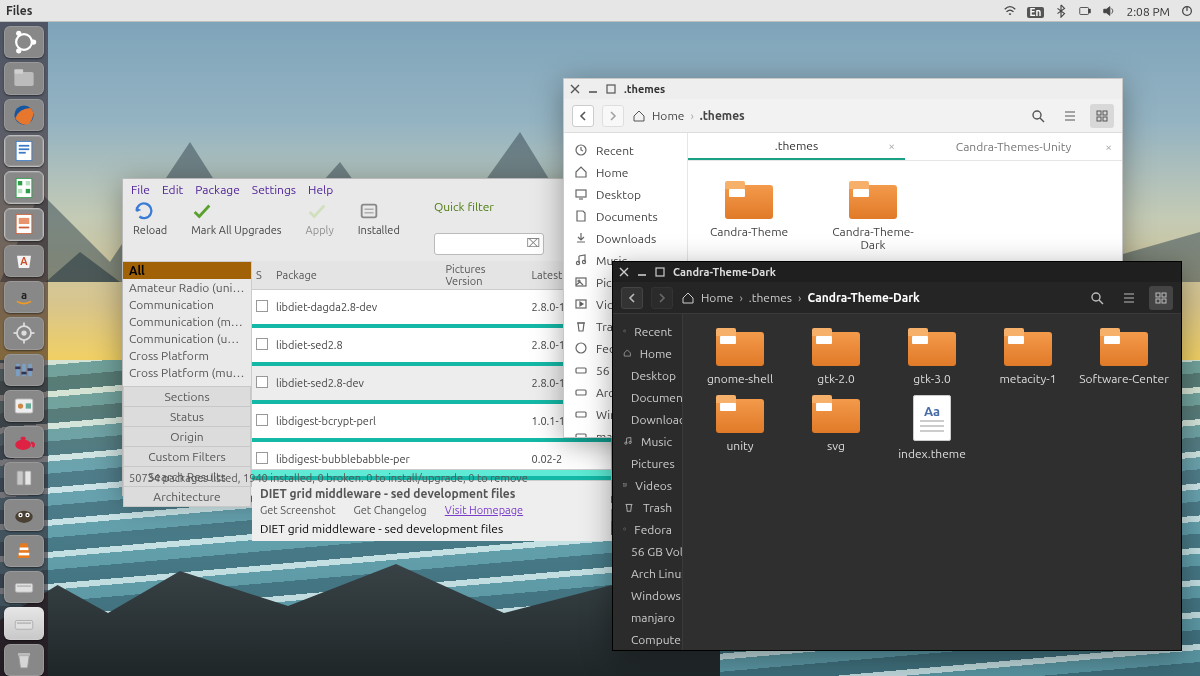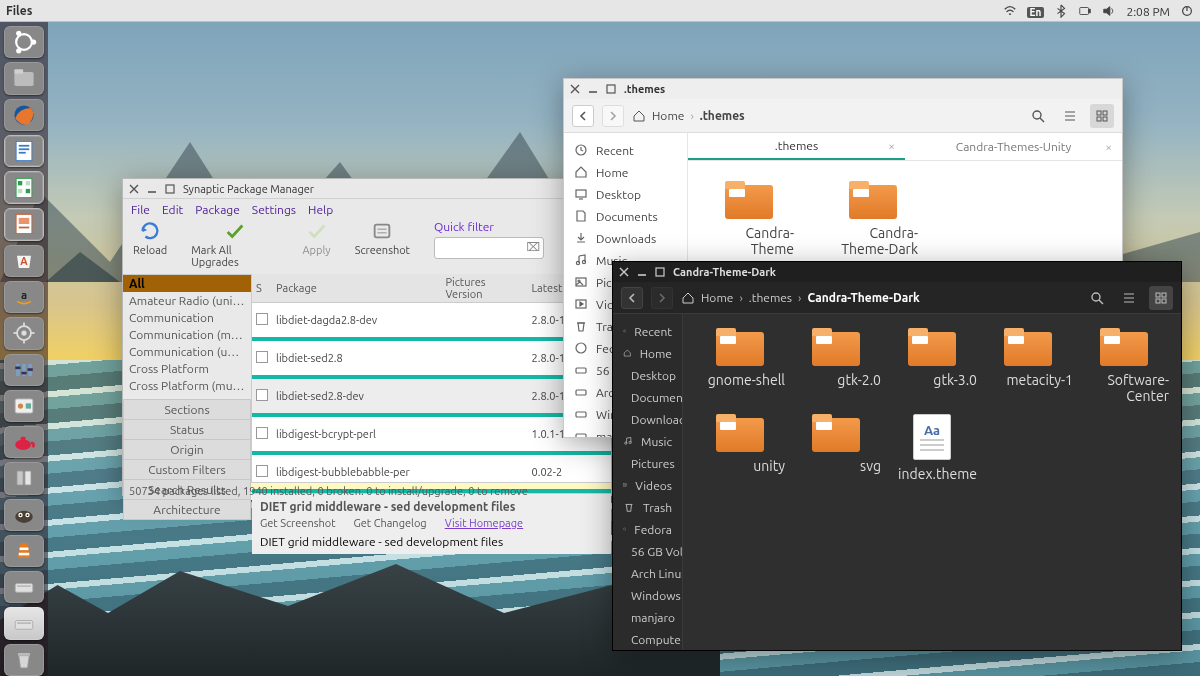--- a/index.html
+++ b/index.html
@@ -57,45 +57,45 @@
   .winbar{height:20px;display:flex;align-items:center;gap:8px;padding:0 6px;font-size:11px}
   .wbtn{width:10px;height:10px;display:inline-flex;align-items:center;justify-content:center;color:#555}
   .wbtn svg{width:10px;height:10px}
 
   
   .synaptic{left:122px;top:178px;width:490px;height:318px;background:#e9e9e9;border:1px solid #b8b8b8;z-index:30}
   .synaptic .winbar{background:#e9e9e9;border-bottom:1px solid #d0d0d0;color:#333}
   .synaptic .menus{display:flex;gap:12px;padding:4px 8px;color:#4c1d95}
   .synaptic .menus span{cursor:default}
   .synaptic .toolbar{display:flex;align-items:flex-start;gap:24px;padding:0 10px 6px}
-  .synaptic .tbtn{display:flex;flex-direction:column;align-items:center;gap:2px;color:#444;font-size:11px}
+  .synaptic .tbtn{display:flex;flex-direction:column;align-items:flex-start;gap:2px;color:#444;font-size:11px}
   .synaptic .tbtn .ico{width:22px;height:22px}
   .synaptic .qf{margin-left:auto}
-  .synaptic .qf label{display:block;color:#6d28d9;margin-bottom:4px}
+  .synaptic .qf label{display:block;color:#4d7c0f;margin-bottom:20px}
   .synaptic .qf .field{position:relative;width:110px}
   .synaptic .qf input{width:100%;height:22px;border:1px solid #bbb;border-radius:3px;background:#fff;padding:0 20px 0 4px;font-size:11px}
   .synaptic .qf .clear{position:absolute;right:4px;top:3px;font-size:12px;color:#888}
   .synaptic .sbtn{display:flex;flex-direction:column;align-items:center;color:#444;font-size:11px}
   .synaptic .body{display:flex;height:calc(100% - 20px - 24px - 46px - 18px)}
   .synaptic .cats{width:128px;background:#e9e9e9;border-top:1px solid #ccc}
   .synaptic .cats .hdr{background:#a16207;padding:2px 6px;font-weight:bold}
   .synaptic .cats .item{padding:2px 6px;color:#555;white-space:nowrap;overflow:hidden;text-overflow:ellipsis}
   .synaptic .cats .tabs{margin-top:6px}
   .synaptic .cats .tab{background:#dcdcdc;text-align:center;padding:3px 0;border:1px solid #c8c8c8;margin-top:-1px;color:#555}
   .synaptic .pkgs{flex:1;background:#fff;border-left:1px solid #ccc;display:flex;flex-direction:column}
   .synaptic table{width:100%;border-collapse:collapse;font-size:11px}
   .synaptic thead th{background:#e4e4e4;text-align:left;padding:2px 4px;border-bottom:1px solid #ccc;color:#555;font-weight:normal}
   .synaptic tbody td{padding:10px 4px;border-bottom:4px solid #14b8a6;color:#444;white-space:nowrap}
   .synaptic tbody tr.sel td{background:#ededed}
   .synaptic .chk{width:12px;height:12px;border:1px solid #999;background:#fff;display:inline-block}
   .synaptic .detail{background:#eee;border-top:1px solid #ccc;padding:6px 8px}
   .synaptic .detail h4{font-size:12px;color:#555;margin-bottom:4px}
   .synaptic .detail .links{display:flex;gap:18px;font-size:11px;color:#555;margin-bottom:6px}
   .synaptic .detail .links .home{color:#7a3dc8;text-decoration:underline}
-  .synaptic .status{height:18px;background:#fef9c3;border-top:1px solid #ccc;padding:2px 6px;color:#555;font-size:11px}
+  .synaptic .status{height:18px;background:#5eead4;border-top:1px solid #ccc;padding:2px 6px;color:#555;font-size:11px}
 
   
   .files-light{left:563px;top:78px;width:560px;height:360px;background:#fff;border:1px solid #c8c8c8;z-index:35}
   .files-light .winbar{background:#eee;color:#333}
   .files-light .toolbar{height:34px;background:#f2f2f2;border-bottom:1px solid #ddd;display:flex;align-items:center;padding:0 8px;gap:8px}
   .navbtn{width:22px;height:22px;border:1px solid #ccc;border-radius:3px;background:#fff;display:flex;align-items:center;justify-content:center}
   .navbtn svg{width:12px;height:12px;stroke:#555}
   .crumbs{display:flex;align-items:center;gap:6px;color:#444}
   .crumbs .sep{color:#aaa}
   .crumbs .cur{font-weight:bold}
@@ -109,21 +109,21 @@
   .sb-item{display:flex;align-items:flex-end;gap:8px;padding:4px 10px;color:#444;font-size:12px;white-space:nowrap}
   .sidebar.dark .sb-item{color:#ccc}
   .sb-item svg{width:14px;height:14px;stroke:#666;fill:none}
   .sidebar.dark .sb-item svg{stroke:#aaa}
   .sb-item .eject{margin-left:auto}
   .tabs-row{display:flex;height:28px;border-bottom:1px solid #e6e6e6}
   .tabs-row .tab{flex:1;display:flex;align-items:center;justify-content:center;position:relative;color:#777;font-size:12px}
   .tabs-row .tab.active{color:#333;border-bottom:2px solid #1aa085}
   .tabs-row .tab .close{position:absolute;right:10px;color:#aaa}
   .file-grid{flex:1;padding:20px 16px;display:flex;gap:34px;align-items:flex-start}
-  .file-item{width:90px;text-align:right;color:#444;font-size:14px}
+  .file-item{width:90px;text-align:center;color:#444;font-size:12px}
   .folder-ic{width:48px;height:38px;margin:0 auto 6px;position:relative}
   .folder-ic::before{content:"";position:absolute;left:0;top:4px;width:48px;height:34px;background:linear-gradient(#f39a4b,#e07a28);border-radius:3px}
   .folder-ic::after{content:"";position:absolute;left:0;top:0;width:20px;height:8px;background:#f6b06a;border-radius:2px 2px 0 0}
   .folder-ic .tag{position:absolute;left:4px;top:8px;width:16px;height:8px;background:#fff;border-radius:1px}
 
   
   .files-dark{left:612px;top:261px;width:570px;height:390px;background:#2f2f2f;border:1px solid #000;z-index:60}
   .files-dark .winbar{background:#1f1f1f;color:#ddd}
   .files-dark .toolbar{height:32px;background:#252525;border-bottom:1px solid #3a3a3a;display:flex;align-items:center;padding:0 8px;gap:8px}
   .files-dark .navbtn{background:#333;border-color:#444}
@@ -307,38 +307,20 @@
     </div>
   <div class="tile t-trash">
       <svg viewBox="0 0 32 32">
         <path d="M10 11 L22 11 L20 25 L12 25 Z" fill="#d6d6d6" stroke="#999"></path>
         <rect x="9" y="8" width="14" height="3" rx="1" fill="#bbb"></rect>
       </svg>
     </div>
 </div>
 
 <div class="win synaptic">
-  <div class="winbar">
-    <span class="wbtn">
-        <svg viewBox="0 0 10 10">
-          <path d="M1 1 L9 9 M9 1 L1 9" stroke="#555" stroke-width="1.4"></path>
-        </svg>
-      </span>
-    <span class="wbtn">
-        <svg viewBox="0 0 10 10">
-          <line x1="1" y1="8" x2="9" y2="8" stroke="#555" stroke-width="1.6"></line>
-        </svg>
-      </span>
-    <span class="wbtn">
-        <svg viewBox="0 0 10 10">
-          <rect x="1" y="1" width="8" height="8" fill="none" stroke="#555" stroke-width="1.2"></rect>
-        </svg>
-      </span>
-    <span>Synaptic Package Manager</span>
-  </div>
   <div class="menus">
     <span>File</span>
     <span>Edit</span>
     <span>Package</span>
     <span>Settings</span>
     <span>Help</span>
   </div>
   <div class="toolbar">
     <div class="tbtn">
       <svg class="ico" viewBox="0 0 24 24">
@@ -358,21 +340,21 @@
           <path d="M4 13 L9 18 L20 6" fill="none" stroke="#bcd89a" stroke-width="3"></path>
         </svg>
       <span>Apply</span>
     </div>
     <div class="tbtn">
       <svg class="ico" viewBox="0 0 24 24">
           <rect x="4" y="5" width="16" height="14" rx="2" fill="none" stroke="#888" stroke-width="2"></rect>
           <line x1="7" y1="10" x2="17" y2="10" stroke="#888"></line>
           <line x1="7" y1="14" x2="17" y2="14" stroke="#888"></line>
         </svg>
-      <span>Screenshot</span>
+      <span>Installed</span>
     </div>
     <div class="qf">
       <label>Quick filter</label>
       <div class="field">
         <input value="" style="">
         <span class="clear">⌧</span>
       </div>
     </div>
     <div class="sbtn">
       <svg class="ico" width="20" height="20" viewBox="0 0 24 24">

